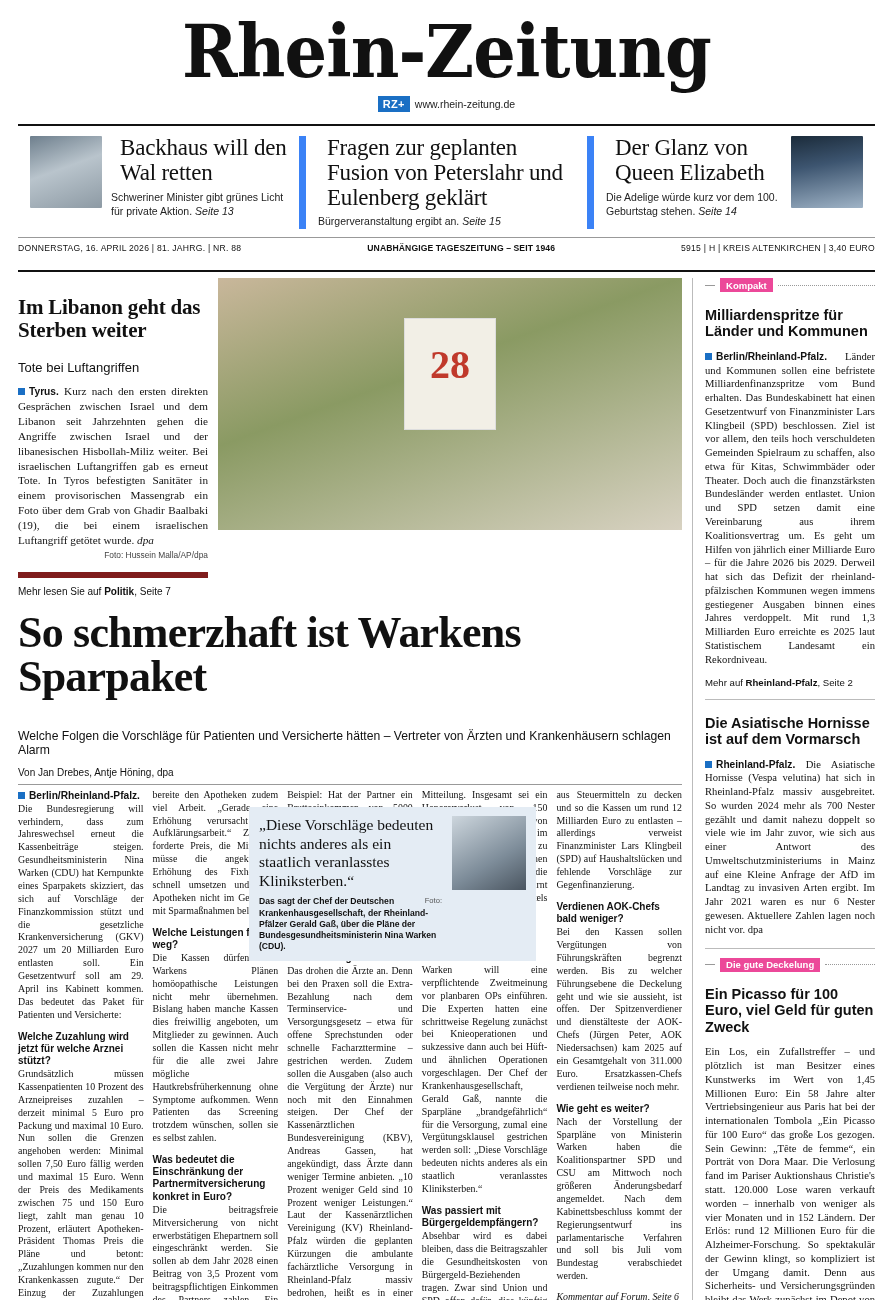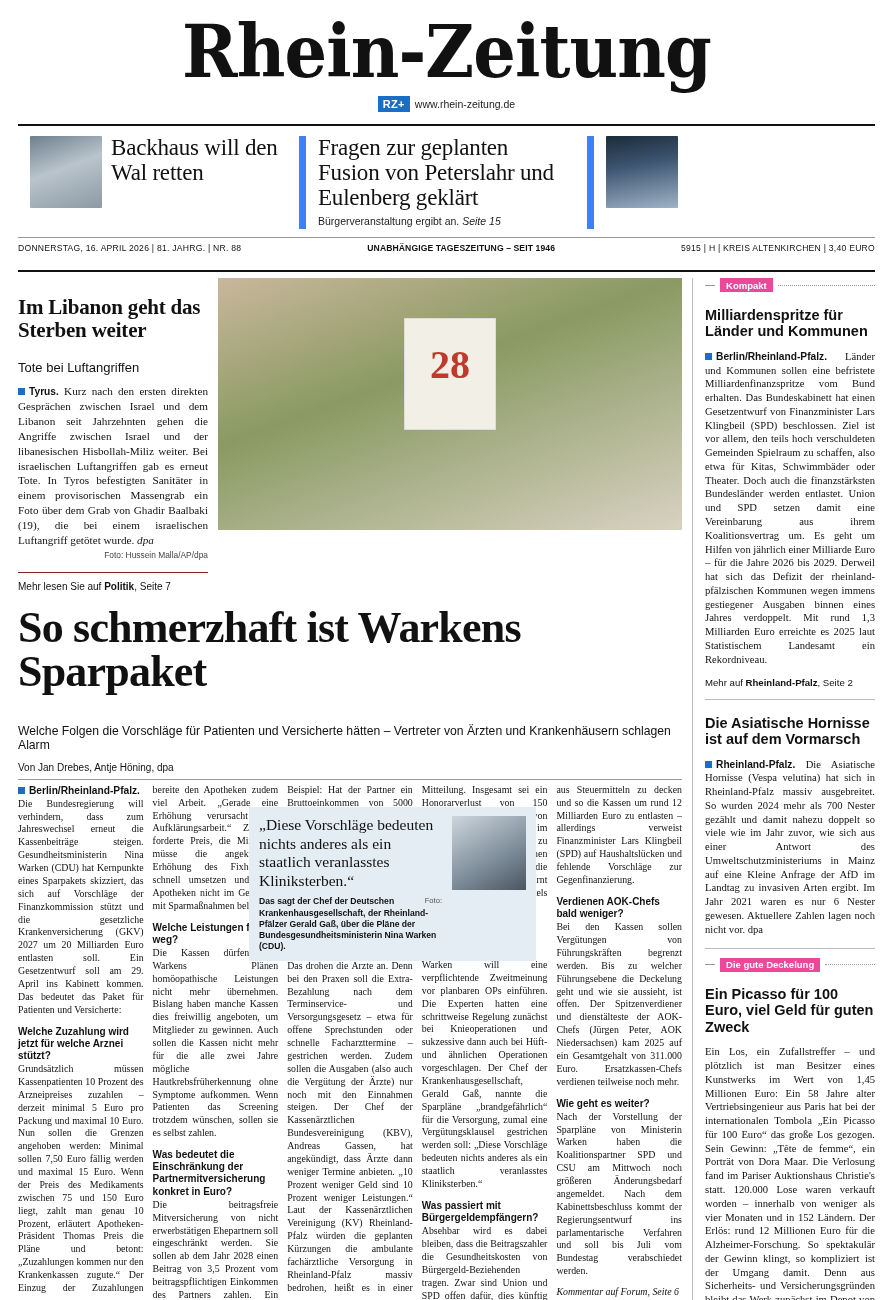--- a/index.html
+++ b/index.html
@@ -37,20 +37,21 @@
   
   .teasers { display:flex; padding: 10px 0 8px 0; }
   .teaser { display:flex; gap:9px; padding: 0 12px; flex: 1 1 0; }
   .teaser + .teaser { border-left: 7px solid #3b82f6; }
   .teaser-photo { width:72px; height:72px; flex:0 0 72px; border-radius:1px; }
   .teaser-text { flex:1; min-width:0; }
   .teaser-head {
     font-family:"Liberation Serif", serif;
     font-size: 23px; line-height:1.07; font-weight:400; color:#111;
     letter-spacing:-0.2px;
+    margin-left:9px;
   }
   .teaser-sub {
     font-family:"Liberation Sans", sans-serif;
     font-size: 10.5px; line-height:1.33; margin-top:5px; color:#222;
   }
   .teaser-sub .pg { font-style: italic; }
 
   
   .datebar {
     display:flex; justify-content:space-between; align-items:center;
@@ -69,21 +70,21 @@
   .leb-text { width: 200px; padding-right:10px; }
   .leb-head {
     font-family:"Liberation Serif", serif; font-weight:bold;
     font-size:21px; line-height:1.12; letter-spacing:-0.2px;
   }
   .leb-sub { font-family:"Liberation Sans",sans-serif; font-size:13px; margin-top:6px; color:#111; }
   .leb-body { font-size:11.2px; line-height:1.33; text-align:justify; margin-top:9px; }
   .dateline { font-family:"Liberation Sans",sans-serif; font-weight:bold; font-size:10.2px; }
   .sq { display:inline-block; width:7px; height:7px; background:#1a6fc4; margin-right:4px; }
   .credit { display:block; text-align:right; font-family:"Liberation Sans",sans-serif; font-size:8.4px; color:#444; margin-top:2px;}
-  .leb-more { font-family:"Liberation Sans",sans-serif; font-size:10px; margin-top:11px; padding-top:8px; border-top:1px solid #7f1d1d; }
+  .leb-more { font-family:"Liberation Sans",sans-serif; font-size:10px; margin-top:11px; padding-top:8px; border-top:6px solid #7f1d1d; }
   .leb-more b { font-weight:bold; }
   .leb-photo { flex:1; height:252px; }
 
   
   .main-head {
     font-family:"Liberation Serif", serif; font-weight:bold;
     font-size:44px; line-height:1.0; margin-top:14px; letter-spacing:-0.8px;
   }
   .main-dek {
     font-family:"Liberation Sans", sans-serif; font-size:12.2px; margin-top:10px; color:#111;
@@ -147,34 +148,45 @@
     </div>
   </header>
 
   <div class="rule-thick"></div>
 
   <section class="teasers">
     <div class="teaser">
       <div class="teaser-photo ph ph-a"></div>
       <div class="teaser-text">
         <div class="teaser-head">Backhaus will den Wal retten</div>
+        <div class="teaser-sub">
+          <span>Schweriner Minister gibt grünes Licht für private Aktion.</span>
+          <span class="pg">Seite 13</span>
+        </div>
       </div>
     </div>
 
     <div class="teaser">
       <div class="teaser-text">
         <div class="teaser-head">Fragen zur geplanten Fusion von Peterslahr und Eulenberg geklärt</div>
         <div class="teaser-sub">
           <span>Bürgerveranstaltung ergibt an.</span>
           <span class="pg">Seite 15</span>
         </div>
       </div>
     </div>
 
     <div class="teaser">
+      <div class="teaser-text">
+        <div class="teaser-head">Der Glanz von Queen Elizabeth</div>
+        <div class="teaser-sub">
+          <span>Die Adelige würde kurz vor dem 100. Geburtstag stehen.</span>
+          <span class="pg">Seite 14</span>
+        </div>
+      </div>
       <div class="teaser-photo ph ph-b"></div>
     </div>
   </section>
 
   <div class="rule-thin"></div>
 
   <div class="datebar">
     <span>DONNERSTAG, 16. APRIL 2026 | 81. JAHRG. | NR. 88</span>
     <span class="mid">UNABHÄNGIGE TAGESZEITUNG – SEIT 1946</span>
     <span>5915 | H | KREIS ALTENKIRCHEN | 3,40 EURO</span>

